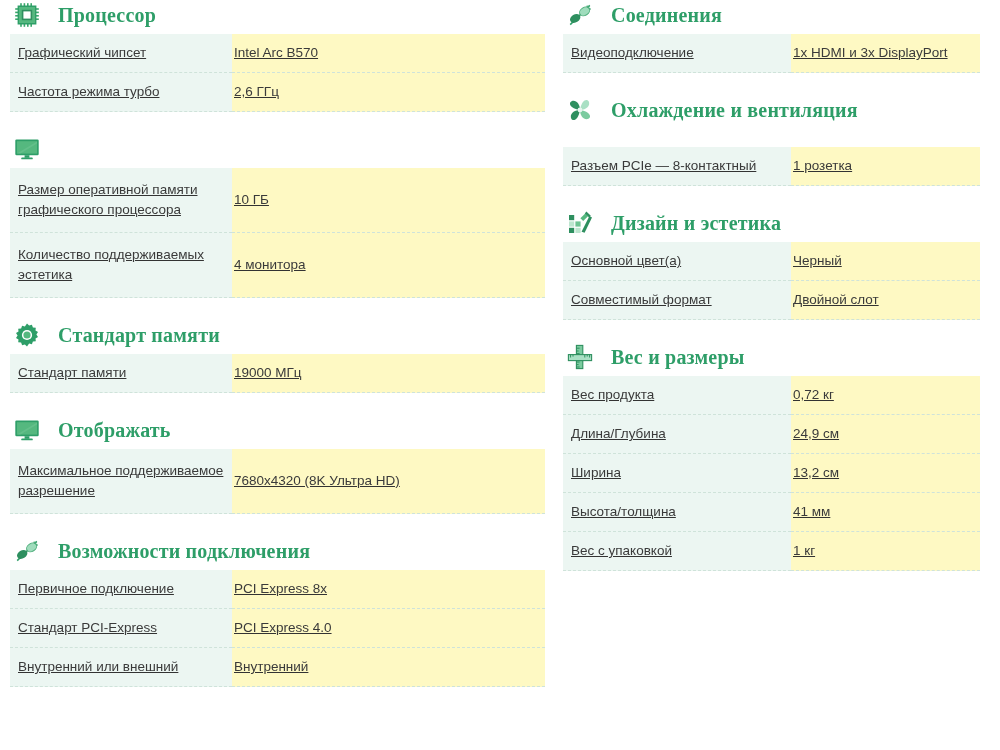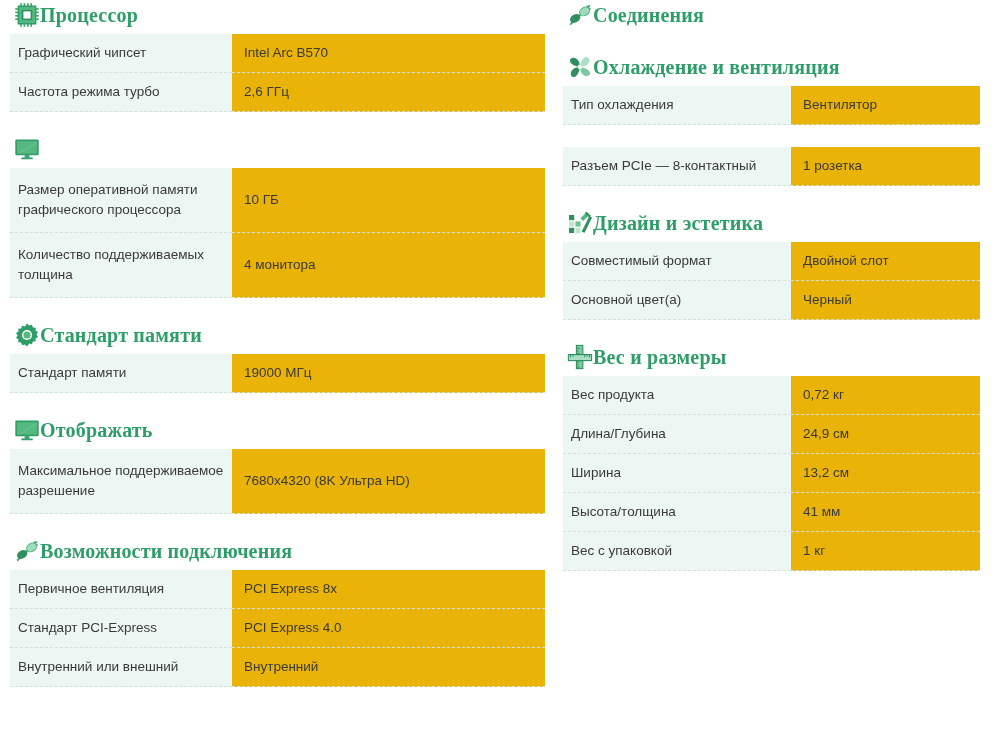--- a/index.html
+++ b/index.html
@@ -34,21 +34,21 @@
     padding: 0 20px 0 18px;
   }
   .section {
     margin-bottom: 22px;
   }
   .section:last-child { margin-bottom: 12px; }
 
   .section-head {
     display: flex;
     align-items: center;
-    gap: 0;
+    gap: 18px;
     margin: 0 0 4px 4px;
     height: 30px;
   }
   .section-icon {
     width: 26px;
     height: 26px;
     flex: 0 0 26px;
     display: block;
   }
   .section-icon svg { display: block; width: 26px; height: 26px; }
@@ -62,35 +62,36 @@
     white-space: nowrap;
   }
 
   .spec-table {
     width: 100%;
     border-collapse: collapse;
     table-layout: fixed;
   }
   .spec-table tr {
     border-bottom: 1px dashed #cfe3da;
+    text-decoration: underline;
   }
   .spec-table td {
     padding: 9px 8px 9px 8px;
     font-size: 13.5px;
     line-height: 20px;
     vertical-align: middle;
     color: #3a3a3a;
   }
   .spec-table td.label {
     background: #ecf6f2;
     color: #3a3a3a;
   }
   .spec-table td.value {
-    background: #eab308;
-    padding-left: 12px;
+    background: #fef9c3;
+    padding-left: 2px;
   }
 
   
   .column.left .spec-table td.label { width: 206px; }
   .col-w212 td.label { width: 212px; }
 
   .two-line td { padding-top: 12px; padding-bottom: 12px; }
 </style>
 </head>
 <body>
@@ -152,21 +153,21 @@
             </svg>
           </span>
         </div>
         <table class="spec-table">
           <tbody>
             <tr class="two-line">
               <td class="label">Размер оперативной памяти графического процессора</td>
               <td class="value">10 ГБ</td>
             </tr>
             <tr class="two-line">
-              <td class="label">Количество поддерживаемых толщина</td>
+              <td class="label">Количество поддерживаемых эстетика</td>
               <td class="value">4 монитора</td>
             </tr>
           </tbody>
         </table>
       </div>
       <div class="section">
         <div class="section-head">
           <span class="section-icon">
             <svg viewBox="0 0 26 26">
               <g fill="#2e9e68">
@@ -218,21 +219,21 @@
               <ellipse cx="17.6" cy="9.4" rx="5.4" ry="3.9" transform="rotate(-32 17.6 9.4)" fill="#9fdcbc"></ellipse>
               <ellipse cx="17.6" cy="9.4" rx="5.4" ry="3.9" transform="rotate(-32 17.6 9.4)" fill="none" stroke="#4fae7c" stroke-width="1"></ellipse>
               <path d="M19.6 3.9 L21.4 5.1 M22.0 6.1 L23.6 7.6" stroke="#4fae7c" stroke-width="1.4" fill="none"></path>
             </svg>
           </span>
           <span class="section-title">Возможности подключения</span>
         </div>
         <table class="spec-table">
           <tbody>
             <tr>
-              <td class="label">Первичное вентиляция</td>
+              <td class="label">Первичное подключение</td>
               <td class="value">PCI Express 8x</td>
             </tr>
             <tr>
               <td class="label">Стандарт PCI-Express</td>
               <td class="value">PCI Express 4.0</td>
             </tr>
             <tr>
               <td class="label">Внутренний или внешний</td>
               <td class="value">Внутренний</td>
             </tr>
@@ -247,42 +248,42 @@
             <svg viewBox="0 0 26 26">
               <path d="M3.2 22.6 L22.8 3.4" stroke="#2e9e68" stroke-width="1.5" fill="none"></path>
               <ellipse cx="8.2" cy="16.4" rx="5.6" ry="4.0" transform="rotate(-32 8.2 16.4)" fill="#2e8f5f"></ellipse>
               <ellipse cx="17.6" cy="9.4" rx="5.4" ry="3.9" transform="rotate(-32 17.6 9.4)" fill="#9fdcbc"></ellipse>
               <ellipse cx="17.6" cy="9.4" rx="5.4" ry="3.9" transform="rotate(-32 17.6 9.4)" fill="none" stroke="#4fae7c" stroke-width="1"></ellipse>
               <path d="M19.6 3.9 L21.4 5.1 M22.0 6.1 L23.6 7.6" stroke="#4fae7c" stroke-width="1.4" fill="none"></path>
             </svg>
           </span>
           <span class="section-title">Соединения</span>
         </div>
+        <table class="spec-table col-w212">
+          <tbody>
+            <tr>
+              <td class="label">Видеоподключение</td>
+              <td class="value">1x HDMI и 3x DisplayPort</td>
+            </tr>
+          </tbody>
+        </table>
       </div>
       <div class="section">
         <div class="section-head">
           <span class="section-icon">
             <svg viewBox="0 0 26 26">
               <path d="M13 13 C 13 6.5, 8.6 2.4, 4.6 4.2 C 1.2 5.8, 2.6 11.4, 13 13 Z" fill="#2e8f5f"></path>
               <path d="M13 13 C 19.5 13, 23.6 8.6, 21.8 4.6 C 20.2 1.2, 14.6 2.6, 13 13 Z" fill="#a9e0c4"></path>
               <path d="M13 13 C 13 19.5, 17.4 23.6, 21.4 21.8 C 24.8 20.2, 23.4 14.6, 13 13 Z" fill="#7bcb9f"></path>
               <path d="M13 13 C 6.5 13, 2.4 17.4, 4.2 21.4 C 5.8 24.8, 11.4 23.4, 13 13 Z" fill="#2e8f5f"></path>
               <circle cx="13" cy="13" r="2.4" fill="#e8f6ef"></circle>
             </svg>
           </span>
           <span class="section-title">Охлаждение и вентиляция</span>
         </div>
-        <table class="spec-table col-w212">
-          <tbody>
-            <tr>
-              <td class="label">Тип охлаждения</td>
-              <td class="value">Вентилятор</td>
-            </tr>
-          </tbody>
-        </table>
       </div>
       <div class="section">
         <table class="spec-table col-w212">
           <tbody>
             <tr>
               <td class="label">Разъем PCIe — 8-контактный</td>
               <td class="value">1 розетка</td>
             </tr>
           </tbody>
         </table>
@@ -299,26 +300,26 @@
               <path d="M14.6 21.8 L22.4 6.0 L25.0 7.4 L17.6 22.8 Z" fill="#2e8f5f"></path>
               <path d="M13.4 8.2 L18.2 3.4 L21.0 6.2 L16.2 11.0 Z" fill="#55b87f"></path>
               <path d="M19.4 1.6 L23.8 5.8 L22.2 7.6 L17.8 3.4 Z" fill="#2e8f5f"></path>
             </svg>
           </span>
           <span class="section-title">Дизайн и эстетика</span>
         </div>
         <table class="spec-table col-w212">
           <tbody>
             <tr>
+              <td class="label">Основной цвет(а)</td>
+              <td class="value">Черный</td>
+            </tr>
+            <tr>
               <td class="label">Совместимый формат</td>
               <td class="value">Двойной слот</td>
-            </tr>
-            <tr>
-              <td class="label">Основной цвет(а)</td>
-              <td class="value">Черный</td>
             </tr>
           </tbody>
         </table>
       </div>
       <div class="section">
         <div class="section-head">
           <span class="section-icon">
             <svg viewBox="0 0 26 26">
               <rect x="9.4" y="1.4" width="6.4" height="23.2" fill="#7bcb9f"></rect>
               <rect x="9.4" y="1.4" width="6.4" height="23.2" fill="none" stroke="#2e8f5f" stroke-width="1.1"></rect>

